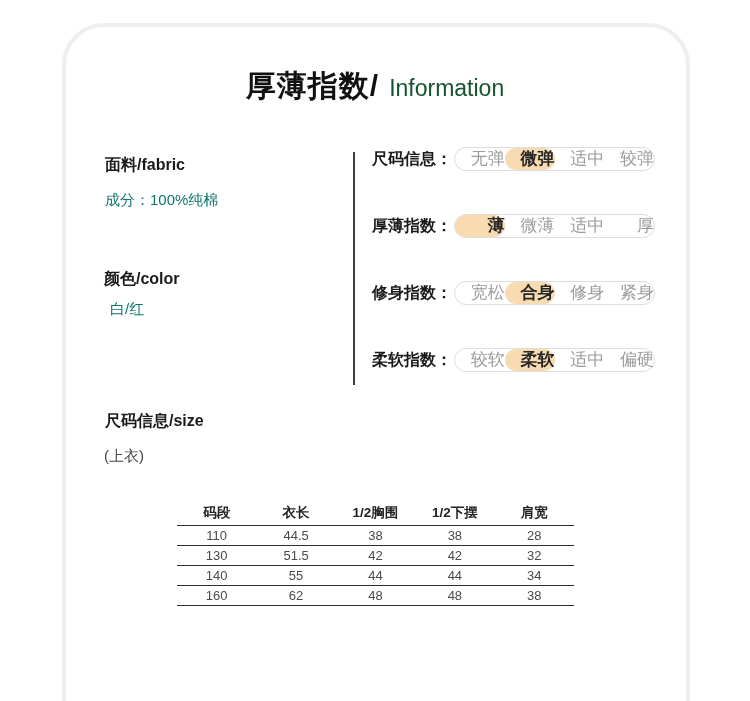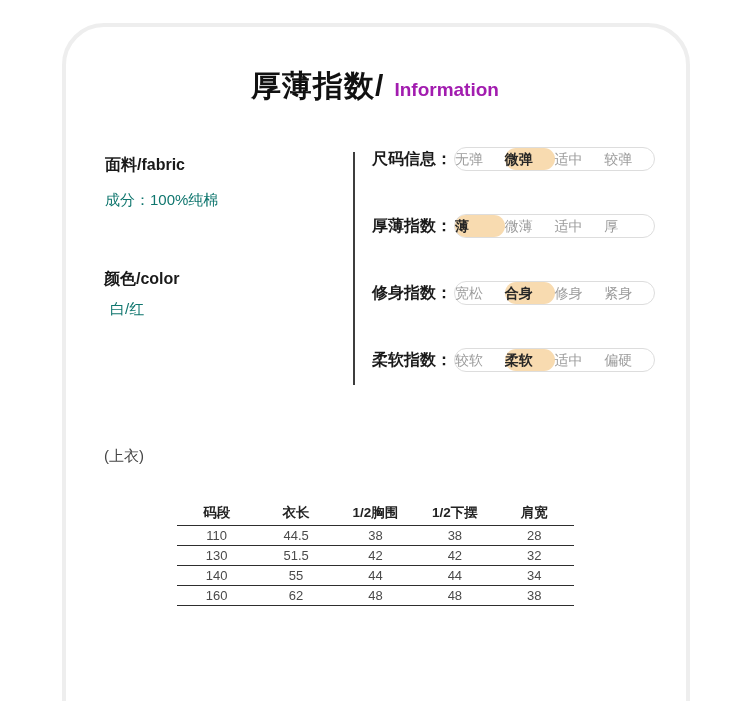--- a/index.html
+++ b/index.html
@@ -5,34 +5,34 @@
   * { margin:0; padding:0; box-sizing:border-box; }
   html,body { width:750px; height:701px; background:#ffffff; overflow:hidden;
     font-family:"Liberation Sans","DejaVu Sans",sans-serif; }
   .stage { position:relative; width:750px; height:701px; }
 
   .card { position:absolute; left:62px; top:23px; width:628px; height:720px;
     border:4px solid #eeeeee; border-radius:42px; background:#ffffff; }
 
   .title-row { position:absolute; top:66px; left:0; width:750px; text-align:center; white-space:nowrap; }
   .title-zh { font-size:30px; font-weight:700; color:#111111; letter-spacing:1px; }
-  .title-en { font-size:19px; font-weight:700; color:#a21caf; margin-left:10px; }
+  .title-en { font-size:23px; font-weight:400; color:#14532d; margin-left:10px; }
 
   .h-label { position:absolute; font-size:16px; font-weight:700; color:#1a1a1a; }
   .sub-text { position:absolute; font-size:15px; font-weight:400; color:#0f766e; }
 
   .v-divider { position:absolute; left:353px; top:152px; width:2px; height:233px; background:#3d3d3d; }
 
   .indices { position:absolute; left:372px; top:147px; }
   .index-row { display:flex; align-items:center; height:24px; margin-bottom:43px; }
   .index-label { width:82px; font-size:16px; font-weight:700; color:#1a1a1a; white-space:nowrap; }
   .pill-group { width:201px; height:24px; border:1px solid #dddddd; border-radius:13px;
     display:flex; align-items:center; background:#ffffff; }
-  .pill-option { flex:1; height:22px; line-height:22px; text-align:left;
-    font-size:14px; color:#9c9c9c; border-radius:11px; white-space:nowrap; }
+  .pill-option { flex:1; height:22px; line-height:22px; text-align:right;
+    font-size:17px; color:#9c9c9c; border-radius:11px; white-space:nowrap; }
   .pill-option.active { color:#262626; font-weight:700; }
 
   .size-table { position:absolute; left:177px; top:502px; width:397px; border-collapse:collapse; }
   .size-table th, .size-table td { height:20px; text-align:center; vertical-align:middle;
     border-bottom:1.5px solid #2e2e2e; padding:0; width:20%; }
   .size-table th { font-size:13.5px; font-weight:700; color:#222222; height:23px; }
   .size-table td { font-size:13px; color:#4a4a4a; }
 </style>
 </head>
 <body>
@@ -85,20 +85,21 @@
         <span class="index-label">柔软指数：</span>
         <span class="pill-group">
           <span class="pill-option">较软</span>
           <span class="pill-option active" style="background: rgb(248, 219, 176);">柔软</span>
           <span class="pill-option">适中</span>
           <span class="pill-option">偏硬</span>
         </span>
       </div>
     </div>
 
+  <div class="h-label" style="left:105px; top:411px;">尺码信息/size</div>
   <div class="sub-text" style="left:104px; top:447px; color:#454545;">(上衣)</div>
 
   <table class="size-table">
     <thead>
         <tr id="size-table-head">
           <th>码段</th>
           <th>衣长</th>
           <th>1/2胸围</th>
           <th>1/2下摆</th>
           <th>肩宽</th>

